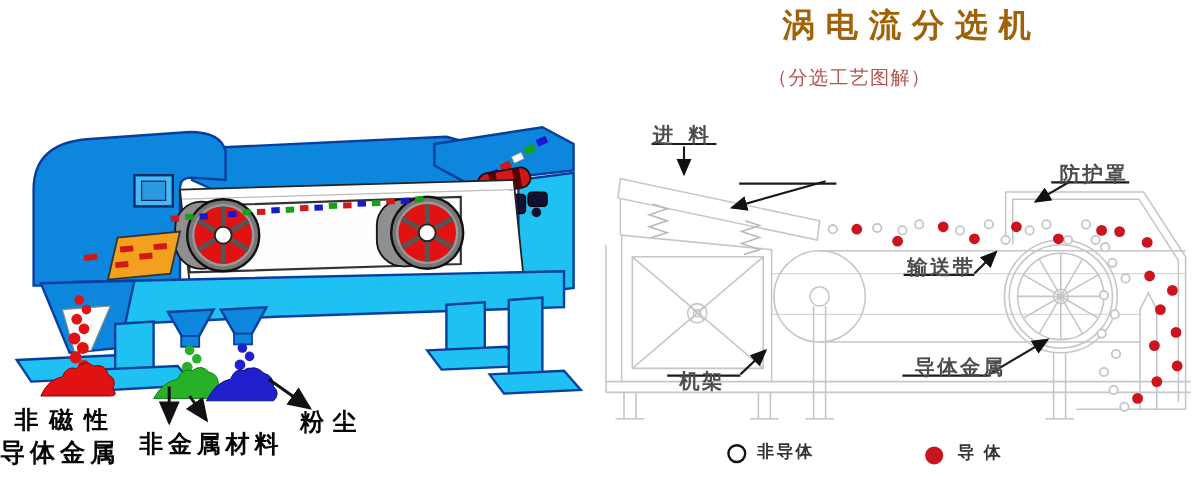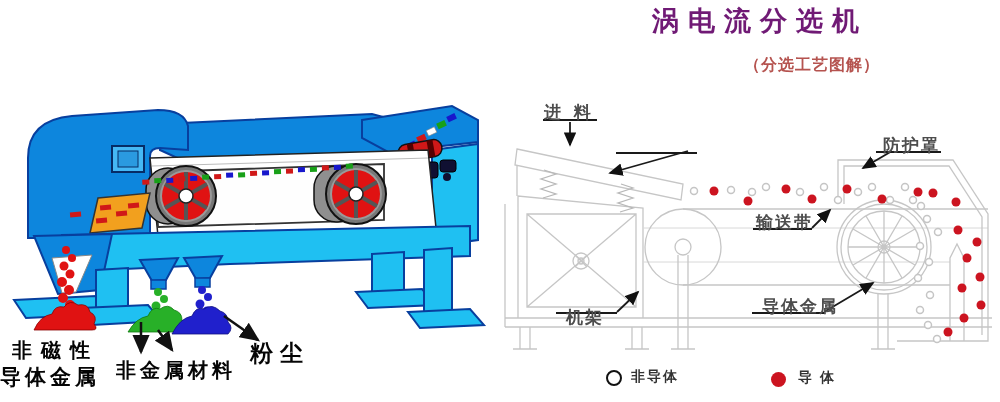--- a/index.html
+++ b/index.html
@@ -10,22 +10,22 @@
   #right-svg{left:500px;}
   
   .lc{stroke:#c6c6c6;fill:none;stroke-width:1.3px;}
   .lc2{stroke:#d8d8d8;fill:none;stroke-width:1px;}
   .spring{stroke:#b8b8b8;fill:none;stroke-width:1.3px;}
   .leader{stroke:#1a1a1a;fill:none;stroke-width:1.8px;}
   .pr{fill:#cc1420;stroke:none;}
   .pw{fill:#ffffff;stroke:#c5c5c5;stroke-width:1.5px;}
   
   .abs{position:absolute;white-space:nowrap;}
-  .title{font-size:27px;font-weight:bold;color:#701a75;letter-spacing:9px;text-align:center;width:240px;}
-  .subtitle{font-size:16px;font-weight:bold;color:#b5534f;letter-spacing:1px;text-align:right;width:240px;}
+  .title{font-size:27px;font-weight:bold;color:#a16207;letter-spacing:9px;text-align:center;width:240px;}
+  .subtitle{font-size:16px;font-weight:normal;color:#b5534f;letter-spacing:1px;text-align:left;width:240px;}
   .rlabel{font-size:17px;font-weight:600;color:#4d4d4d;letter-spacing:2px;}
   .llabel{font-family:"DejaVu Serif",serif;font-weight:900;color:#050505;}
   .legend-label{font-size:14px;font-weight:600;color:#333;letter-spacing:2px;}
   .legend-circle{position:absolute;width:12px;height:12px;border:2.5px solid #111;border-radius:50%;background:#fff;}
   .legend-dot{position:absolute;width:15px;height:15px;border-radius:50%;background:#cc1420;}
 </style>
 </head>
 <body>
 
 <div class="canvas">
@@ -206,21 +206,21 @@
     <g stroke="#111" stroke-width="2.5">
       <line x1="141" y1="322" x2="141" y2="352" marker-end="url(#ahL)"></line>
       <line x1="158" y1="330" x2="172" y2="350" marker-end="url(#ahL)"></line>
       <line x1="224" y1="316" x2="258" y2="340" marker-end="url(#ahL)"></line>
     </g>
   </svg>
 
   <div class="abs llabel" style="left:12px;top:337px;font-size:20px;letter-spacing:9px;">非磁性</div>
   <div class="abs llabel" style="left:0px;top:363px;font-size:21px;letter-spacing:4px;">导体金属</div>
   <div class="abs llabel" style="left:116px;top:357px;font-size:20px;letter-spacing:4px;">非金属材料</div>
-  <div class="abs llabel" style="left:250px;top:338px;font-size:23px;letter-spacing:7px;">粉尘</div>
+  <div class="abs llabel" style="left:250px;top:338px;font-size:20px;letter-spacing:7px;">粉尘</div>
 
   <svg id="right-svg" width="500" height="402" viewBox="500 0 500 402">
     <defs>
       <marker id="ahR" markerWidth="9" markerHeight="7" refX="7" refY="3.5" orient="auto">
         <path d="M0,0 L8,3.5 L0,7 Z" fill="#111"></path>
       </marker>
     </defs>
 
     <g class="lc">
       <path d="M505,318 H992 M505,327 H992 M505,204 V327"></path>

